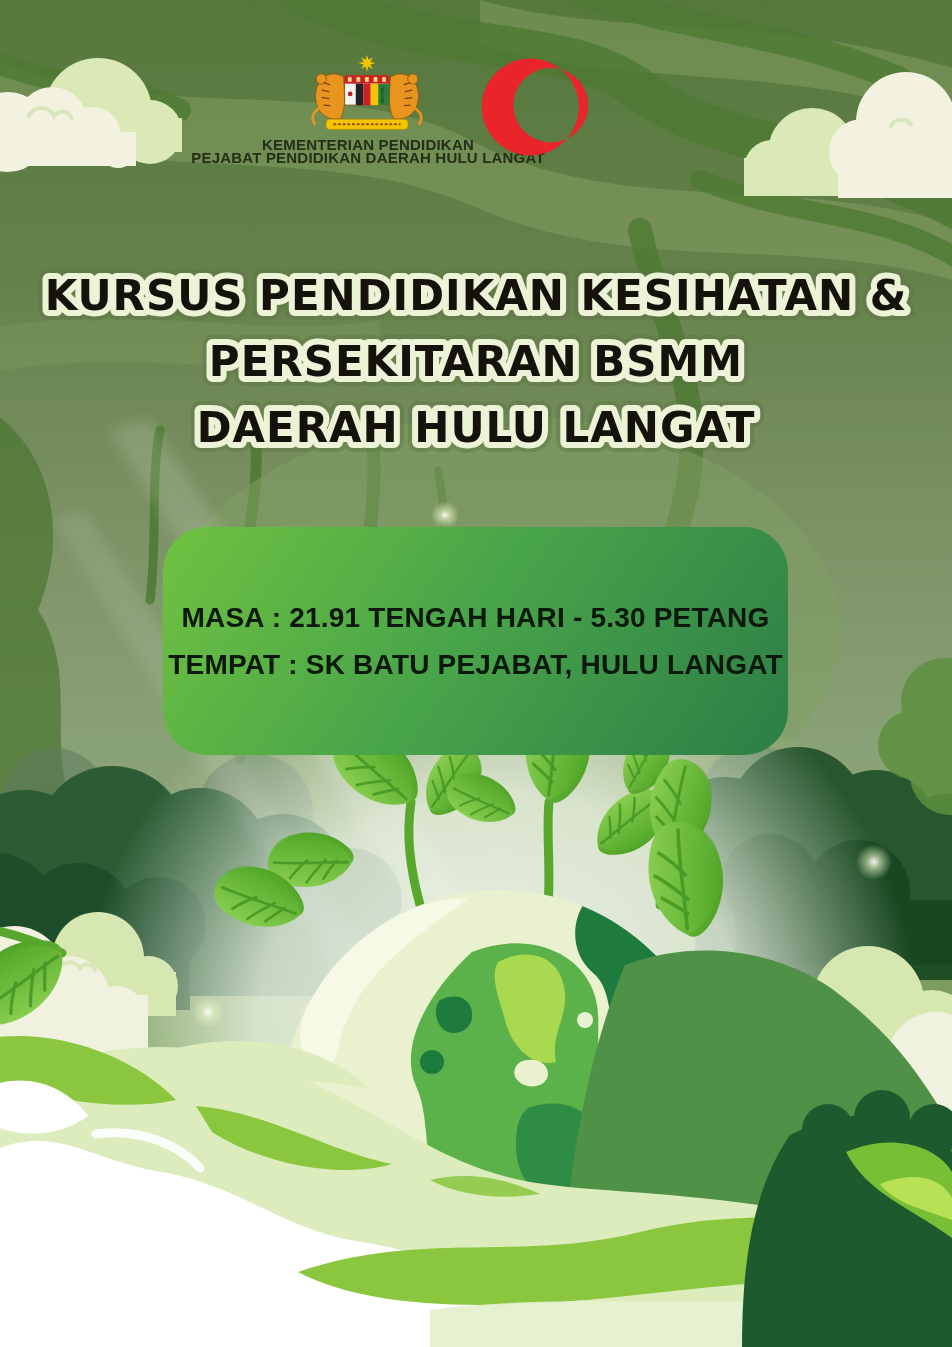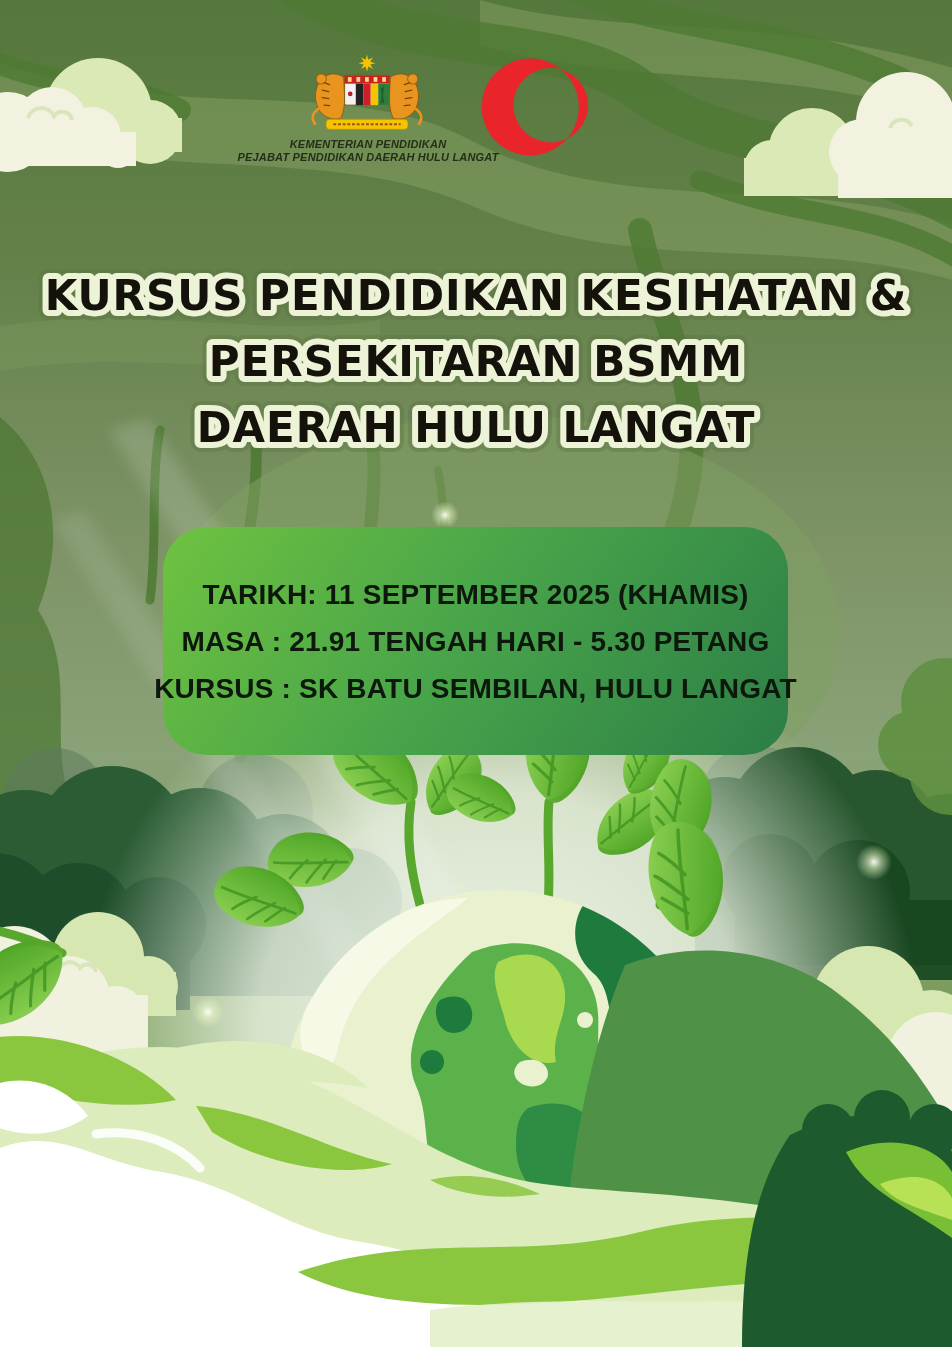--- a/index.html
+++ b/index.html
@@ -5,21 +5,21 @@
   html,body{margin:0;padding:0;background:#2a2a2a;}
   .poster{
     position:relative;width:952px;height:1347px;margin:0 auto;overflow:hidden;
     font-family:"Liberation Sans",sans-serif;background:#6b8a50;
   }
   .bg-art{position:absolute;left:0;top:0;width:952px;height:1347px;display:block;}
   
   .coat-of-arms{position:absolute;left:311px;top:50px;width:112px;height:86px;}
   .ministry{
     position:absolute;left:188px;top:138px;width:360px;text-align:center;
-    color:#242e18;font-weight:bold;font-size:11px;line-height:13px;letter-spacing:.2px;font-style:italic;
+    color:#242e18;font-weight:bold;font-size:15px;line-height:13px;letter-spacing:.2px;
   }
   .crescent-logo{position:absolute;left:478px;top:52px;width:112px;height:110px;}
   
   .title-svg{position:absolute;left:0;top:250px;width:952px;height:236px;}
   .title-svg text{
     font-family:"DejaVu Sans",sans-serif;font-weight:bold;font-size:42px;letter-spacing:1px;
     text-anchor:middle;paint-order:stroke fill;stroke-linejoin:round;stroke-linecap:round;
   }
   .title-halo{fill:none;stroke:#5e7444;stroke-width:20px;opacity:.4;}
   .title-main{fill:#14120a;stroke:#edf3d7;stroke-width:12px;}
@@ -328,18 +328,17 @@
   <svg class="title-svg" viewBox="0 0 952 236">
     <text class="title-halo" x="476" y="60">KURSUS PENDIDIKAN KESIHATAN &amp;</text>
     <text class="title-halo" x="476" y="126">PERSEKITARAN BSMM</text>
     <text class="title-halo" x="476" y="192">DAERAH HULU LANGAT</text>
     <text class="title-main" x="476" y="60">KURSUS PENDIDIKAN KESIHATAN &amp;</text>
     <text class="title-main" x="476" y="126">PERSEKITARAN BSMM</text>
     <text class="title-main" x="476" y="192">DAERAH HULU LANGAT</text>
   </svg>
 
   <div class="details-card">
-    <p>TARIKH: 11 SEPTEMBER 2025 (KHAMIS)</p>
     <p>MASA : 21.91 TENGAH HARI - 5.30 PETANG</p>
-    <p>KURSUS : SK BATU SEMBILAN, HULU LANGAT</p>
+    <p>TEMPAT : SK BATU PEJABAT, HULU LANGAT</p>
   </div>
 
 </div>
 
 </body></html>

